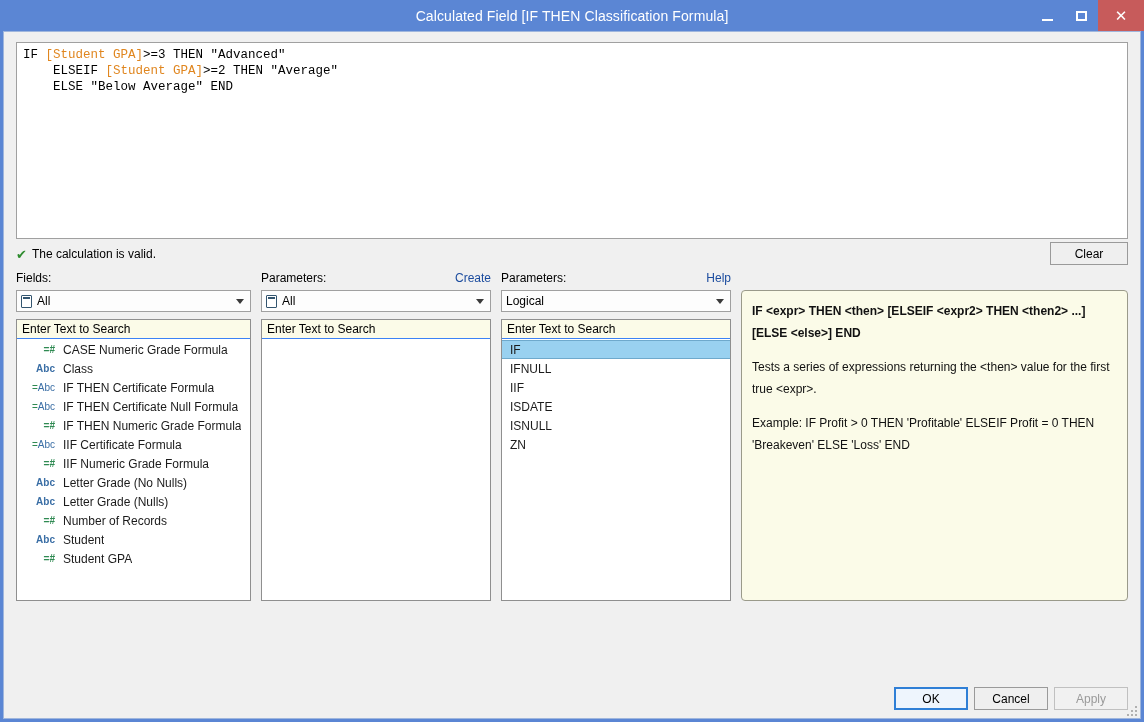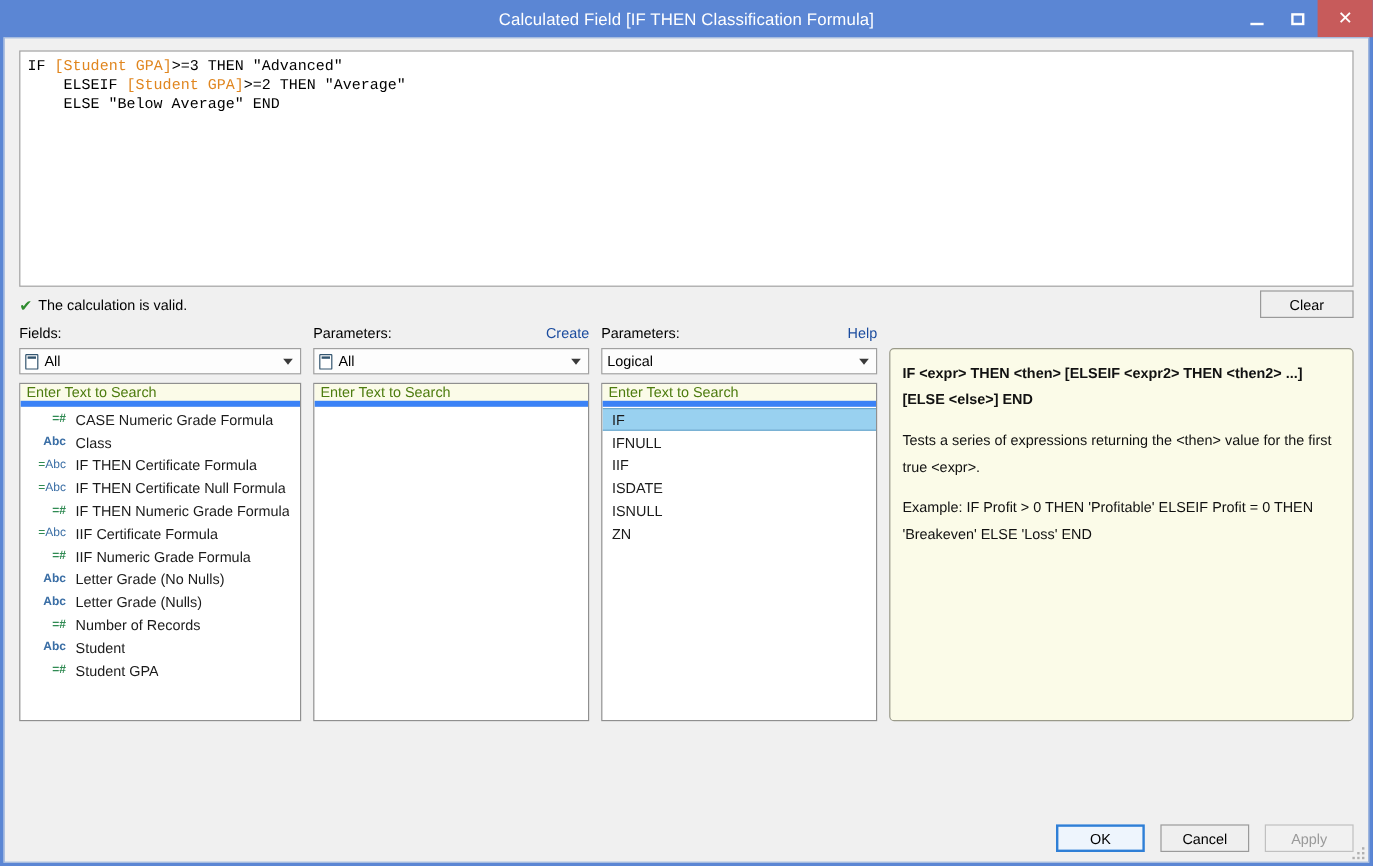--- a/index.html
+++ b/index.html
@@ -175,24 +175,24 @@
   .listpanel {
     flex: 1;
     border: 1px solid #8f8f8f;
     background: #fff;
     display: flex; flex-direction: column;
     overflow: hidden;
   }
   .search-box {
     height: 19px;
     background: #fbfbe8;
-    border-bottom: 5px solid #3b82f6;
+    border-bottom: 1px solid #3b82f6;
     display: flex; align-items: center;
     padding: 0 5px;
-    color: #4d7c0f;
+    color: #000000;
     font-size: 12px;
     flex: none;
   }
   .list { flex: 1; overflow: hidden; padding-top: 1px; }
   .list-item {
     height: 19px;
     display: flex; align-items: center;
     padding: 0 4px 0 6px;
     font-size: 12px;
     color: #1b1b1b;
@@ -229,21 +229,21 @@
     color: #111;
     overflow: hidden;
   }
   .help-sig { font-weight: bold; margin-bottom: 12px; }
   .help-desc { margin-bottom: 12px; }
 
   
   .bottom {
     position: absolute;
     right: 12px; bottom: 8px;
-    display: flex; gap: 13px;
+    display: flex; gap: 6px;
   }
   .btn {
     width: 74px; height: 23px;
     background: #efefef;
     border: 1px solid #9a9a9a;
     font-family: "Liberation Sans", sans-serif;
     font-size: 12px;
     color: #000;
     cursor: default;
   }

